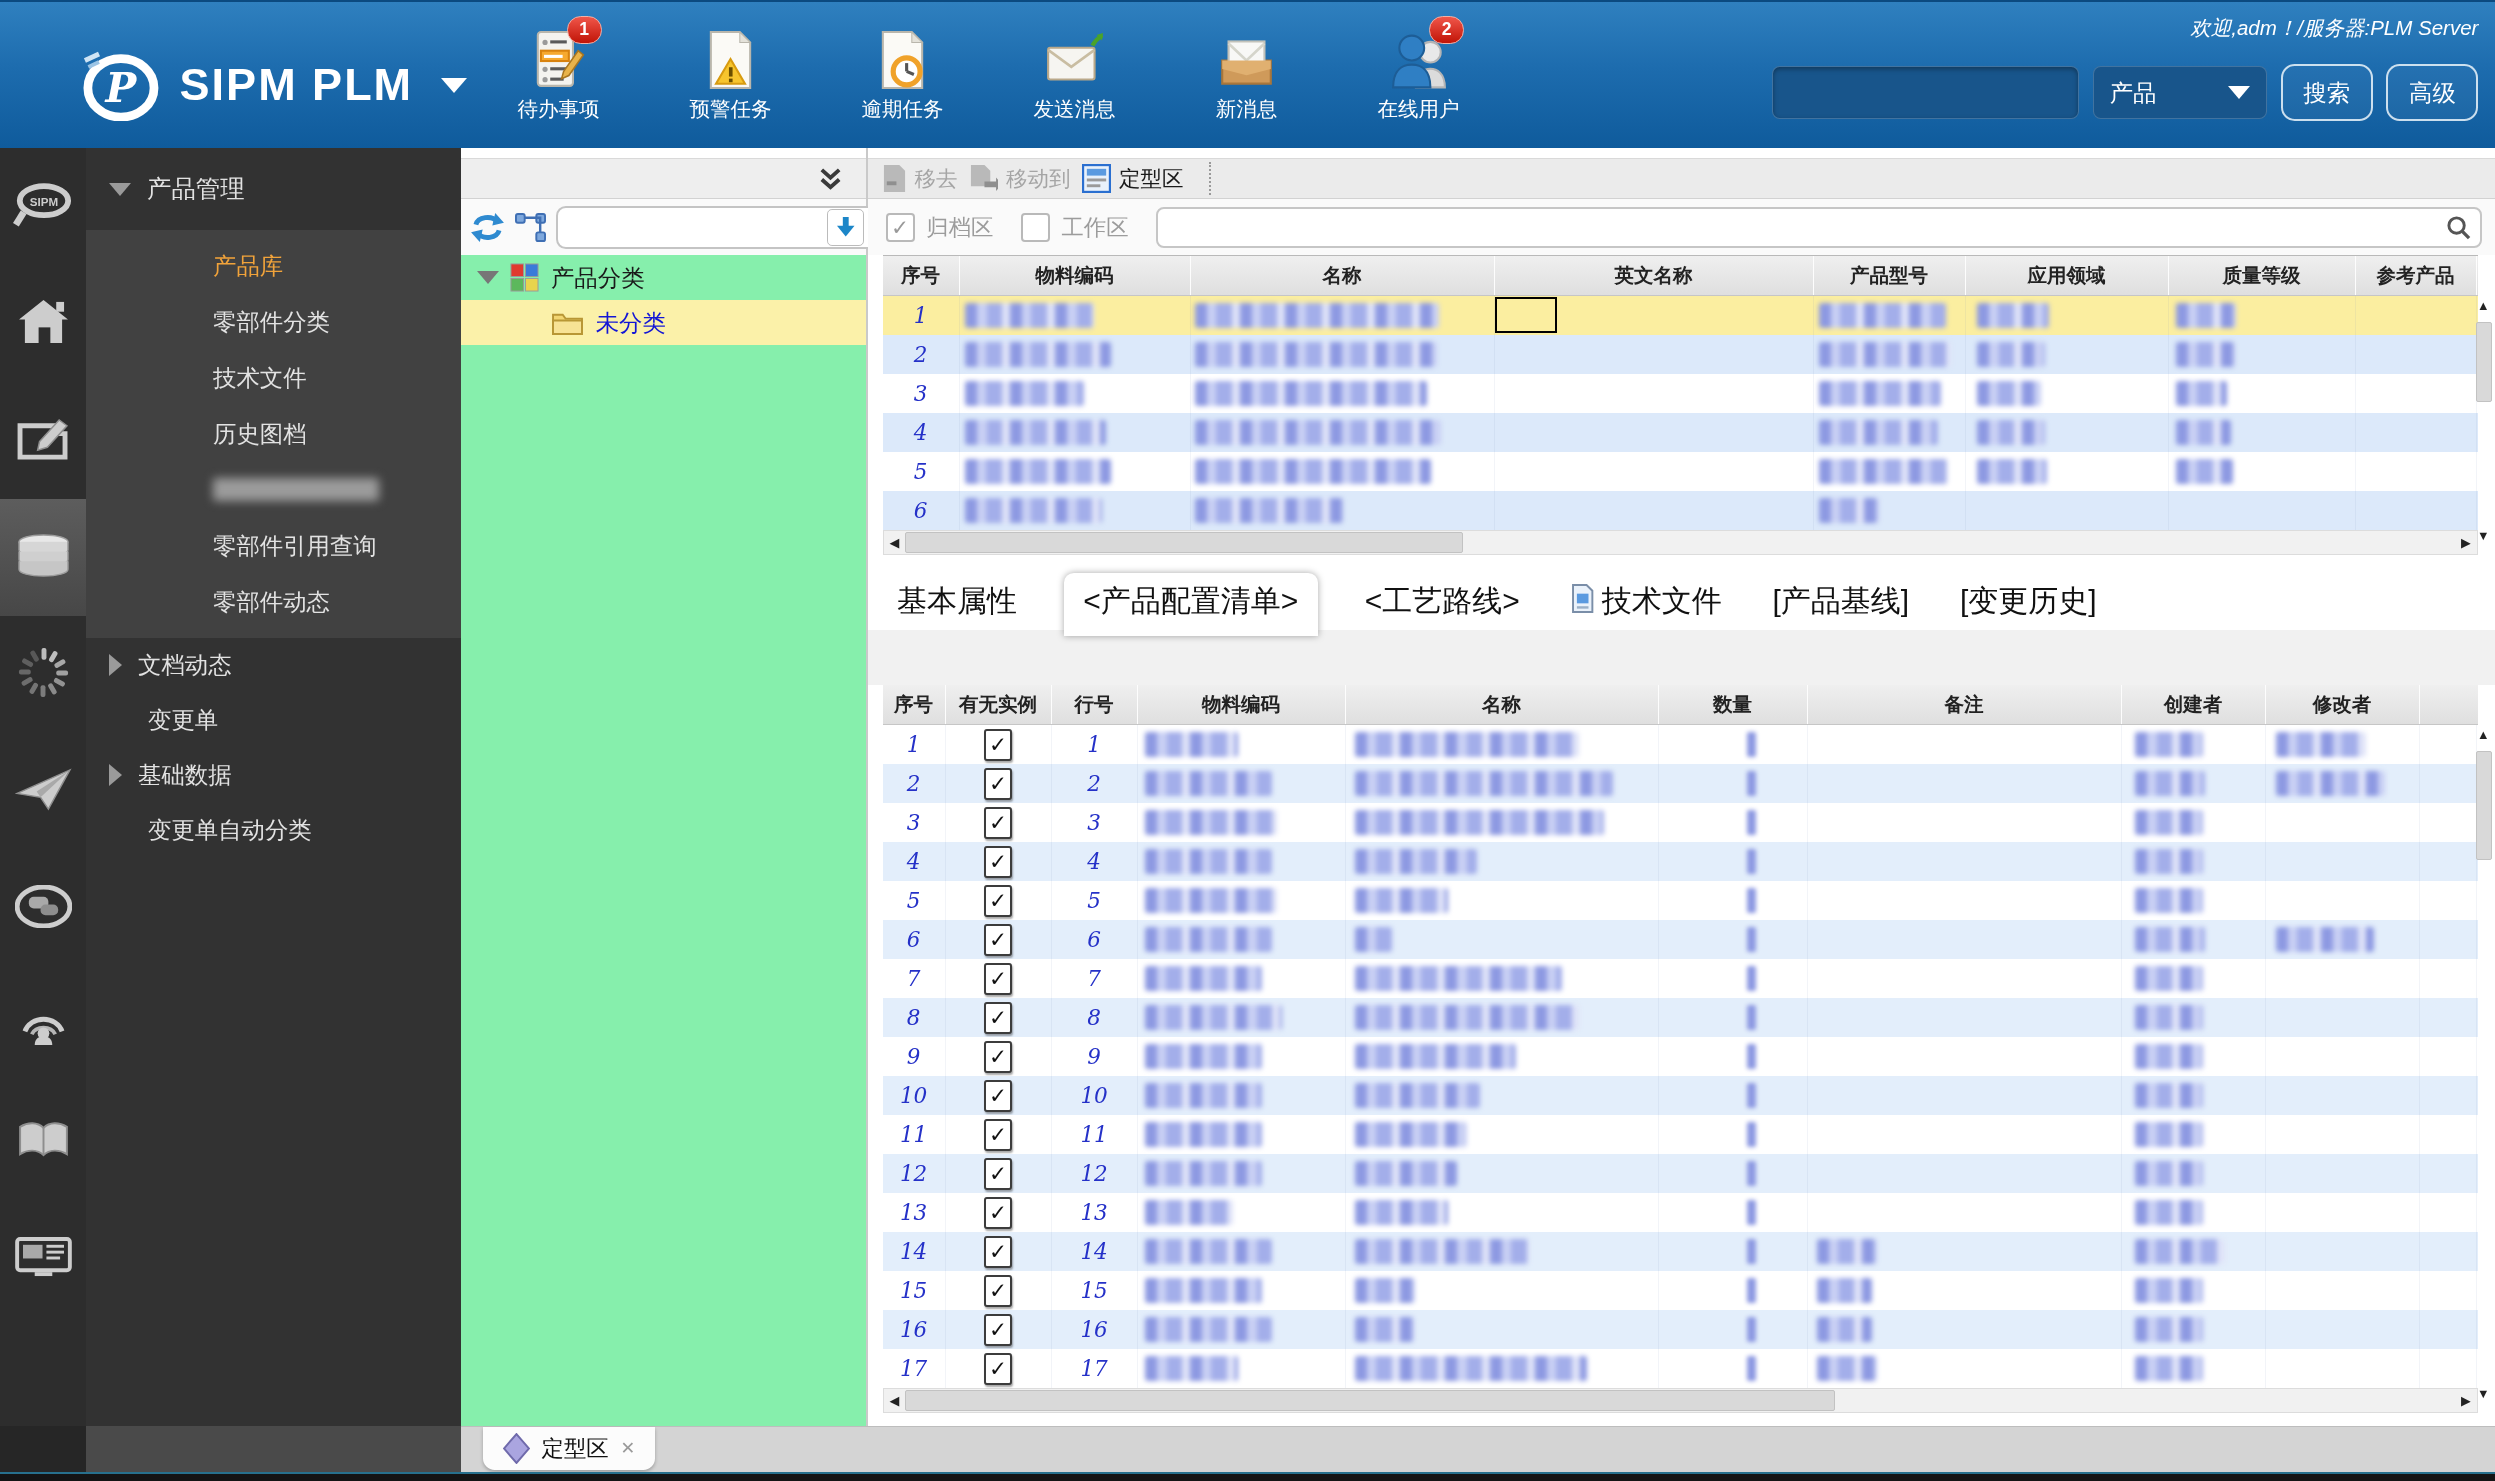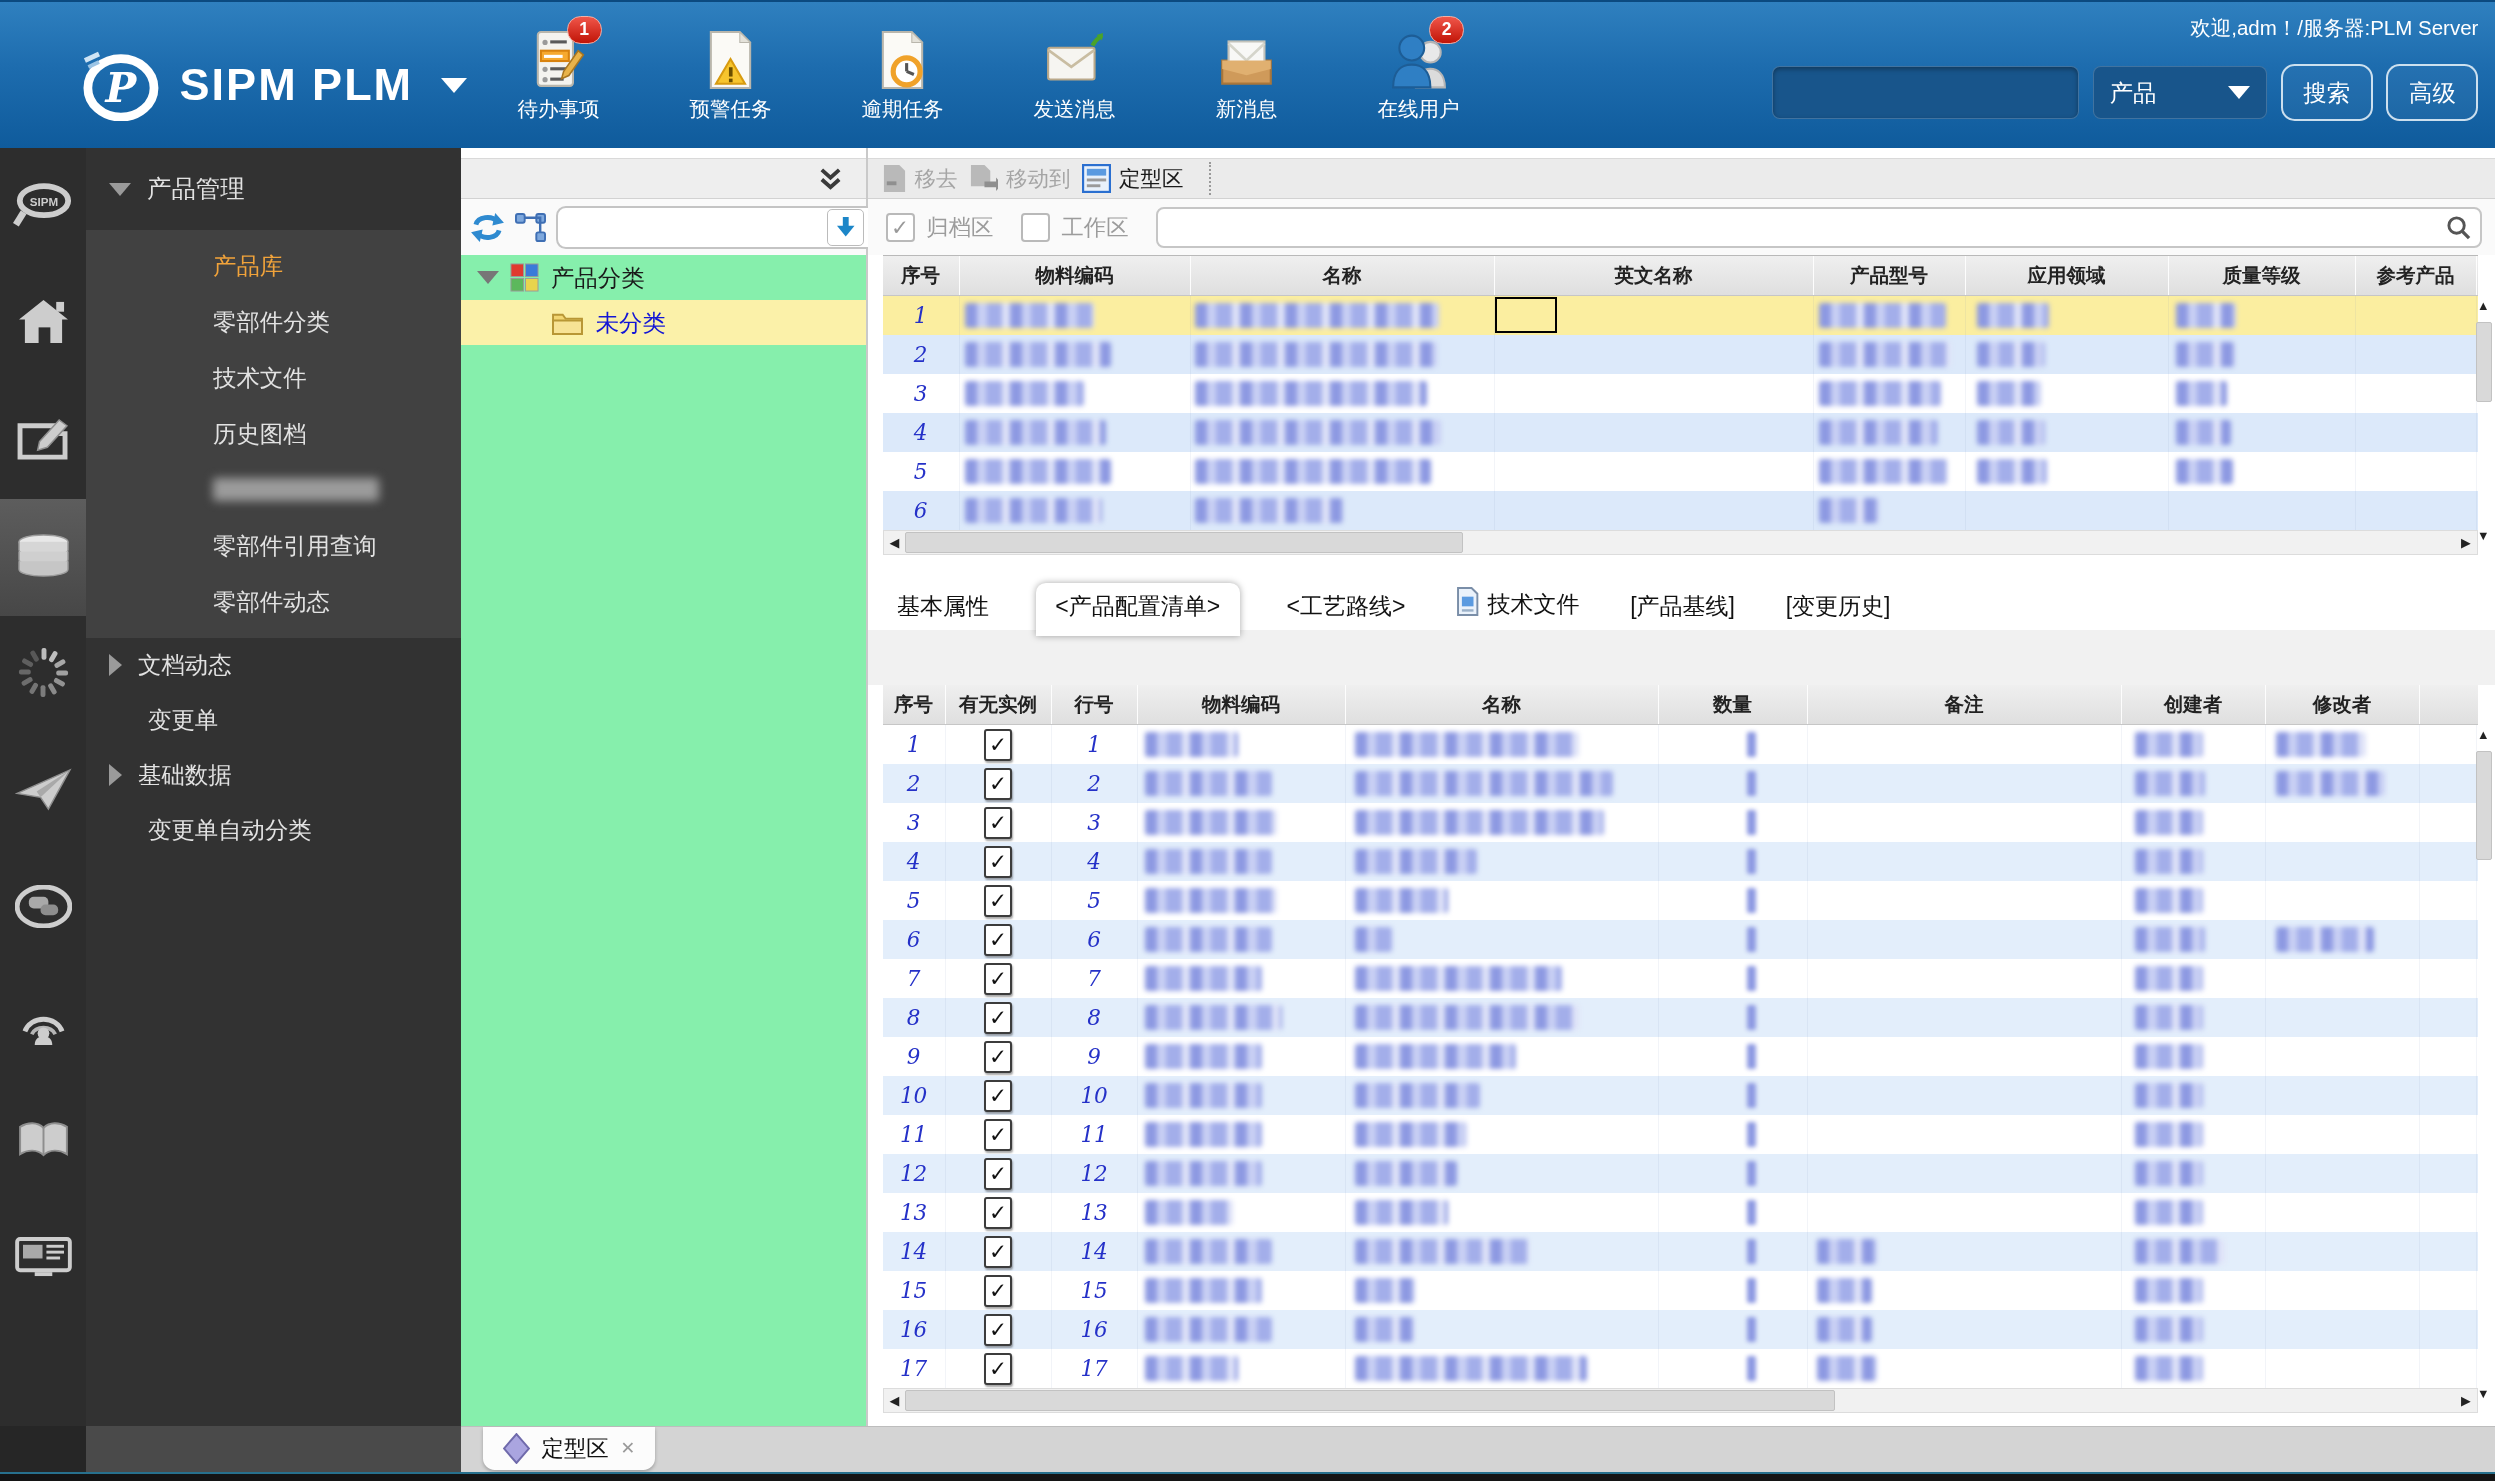--- a/index.html
+++ b/index.html
@@ -15,21 +15,21 @@
   .logo-badge{width:86px;height:72px;}
   .logo-text{color:#fff;font-size:45px;font-weight:bold;letter-spacing:2px;}
   .logo-caret{margin-left:9.8px;width:0;height:0;border-left:13.7px solid transparent;border-right:13.7px solid transparent;border-top:15.6px solid #fff;}
   #hdrToolbar{position:absolute;left:502px;top:21.5px;display:flex;gap:59px;}
   .tb-item{width:113px;display:flex;flex-direction:column;align-items:center;position:relative;cursor:pointer;}
   .tb-icon{height:66px;display:flex;align-items:flex-end;justify-content:center;position:relative;}
   .tb-label{color:#fff;font-size:20.5px;margin-top:5.9px;white-space:nowrap;}
   .badge{position:absolute;top:-7.8px;right:-15.6px;min-width:25px;height:26px;border-radius:13.7px;
     background:linear-gradient(180deg,#f0564a,#c11407);color:#fff;font-size:17.6px;font-weight:bold;
     display:flex;align-items:center;justify-content:center;padding:0 3.9px;border:1px solid #f3b0a6;}
-  .welcome{position:absolute;right:17.6px;top:11.7px;color:#fff;font-size:20.5px;}
+  .welcome{position:absolute;right:17.6px;top:11.7px;color:#fff;font-size:20.5px;font-style:italic;}
   .hdr-search{position:absolute;right:17.6px;top:62px;display:flex;align-items:center;gap:13.7px;}
   .hdr-input{width:307px;height:53px;border-radius:7.8px;background:#18558b;border:1px solid rgba(255,255,255,.18);
     box-shadow:inset 0 2px 4.9px rgba(0,0,0,.35);color:#dce9f5;font-size:21.5px;padding:0 13.7px;box-sizing:border-box;outline:none;}
   .hdr-select{width:174px;height:53px;border-radius:7.8px;background:#18558b;border:1px solid rgba(255,255,255,.18);
     display:flex;align-items:center;justify-content:space-between;padding:0 15.6px;box-sizing:border-box;cursor:pointer;}
   .hdr-select span{color:#fff;font-size:23.4px;}
   .sel-caret{width:0;height:0;border-left:11.7px solid transparent;border-right:11.7px solid transparent;border-top:13.7px solid #fff;}
   .hdr-btn{min-width:88px;height:53px;border-radius:13.7px;border:2px solid rgba(235,244,250,.85);
     background:rgba(255,255,255,.04);color:#fff;font-size:23.4px;display:flex;align-items:center;justify-content:center;cursor:pointer;}
 
@@ -100,21 +100,21 @@
   .hs-arrow{width:21.5px;text-align:center;font-size:12.7px;color:#222;cursor:pointer;}
   .hs-track{flex:1;height:23.4px;position:relative;}
   .hs-thumb{position:absolute;top:1px;height:21.5px;background:#d9d9d9;border:1px solid #c2c2c2;border-radius:2px;box-sizing:border-box;cursor:pointer;}
   .vscroll{position:absolute;width:21.5px;display:flex;flex-direction:column;align-items:center;}
   .vs-arrow{font-size:12.7px;color:#222;cursor:pointer;height:19.5px;}
   .vs-track{flex:1;width:17.6px;position:relative;}
   .vs-thumb{position:absolute;left:2px;width:13.7px;background:#d9d9d9;border:1px solid #c2c2c2;border-radius:2px;cursor:pointer;}
 
   
   #tabs{position:absolute;left:0;top:437px;width:100%;height:45px;display:flex;align-items:flex-end;gap:43px;padding-left:25px;box-sizing:border-box;background:#fff;z-index:3;}
-  .tab{font-size:23px;color:#111;padding:7.8px 3.9px;cursor:pointer;display:flex;align-items:center;gap:7.8px;white-space:nowrap;}
+  .tab{font-size:30px;color:#111;padding:7.8px 3.9px;cursor:pointer;display:flex;align-items:center;gap:7.8px;white-space:nowrap;}
   .tab.sel{background:#fff;border-radius:9.8px 9.8px 0 0;box-shadow:0 0 7.8px rgba(0,0,0,.35);padding:7.8px 19.5px 13.7px 19.5px;position:relative;top:5.9px;}
   .pane-strip{position:absolute;left:0;top:482px;width:100%;height:55px;background:#f1f1f1;z-index:2;}
 
   
   #bottombar{position:absolute;left:461px;top:1426px;width:2034px;height:46px;background:#d4d4d4;border-top:1px solid #bdbdbd;box-sizing:border-box;}
   .dock-tab{position:absolute;left:22.4px;top:0;height:43px;background:#fcfcfc;border-radius:0 0 11.7px 11.7px;box-shadow:0 2px 3.9px rgba(0,0,0,.25);
     display:flex;align-items:center;gap:11.7px;padding:0 19.5px;cursor:pointer;}
   .dock-label{font-size:22.4px;color:#111;}
   .dock-x{font-size:17.6px;color:#9a9a9a;font-weight:bold;cursor:pointer;}
   #blackstrip{position:absolute;left:0;top:1472px;width:2496px;height:9.8px;background:#141414;border-top:2px solid #27708d;box-sizing:border-box;}

